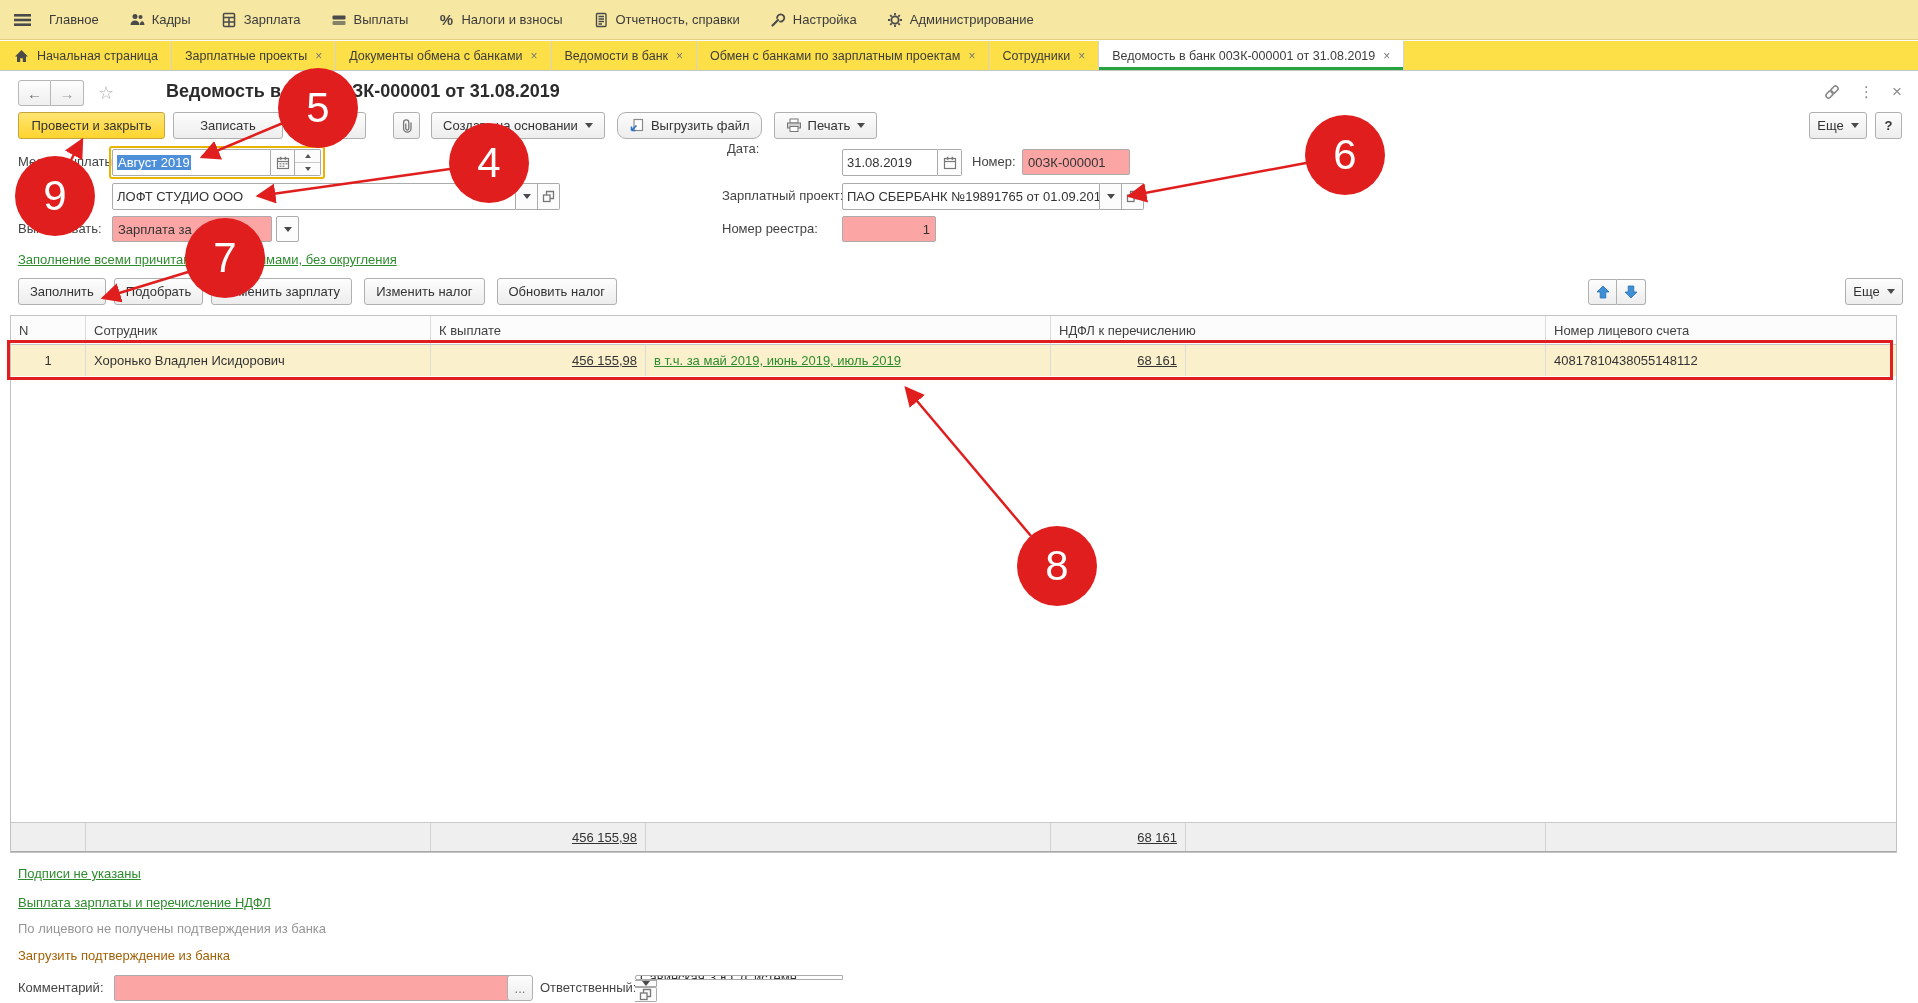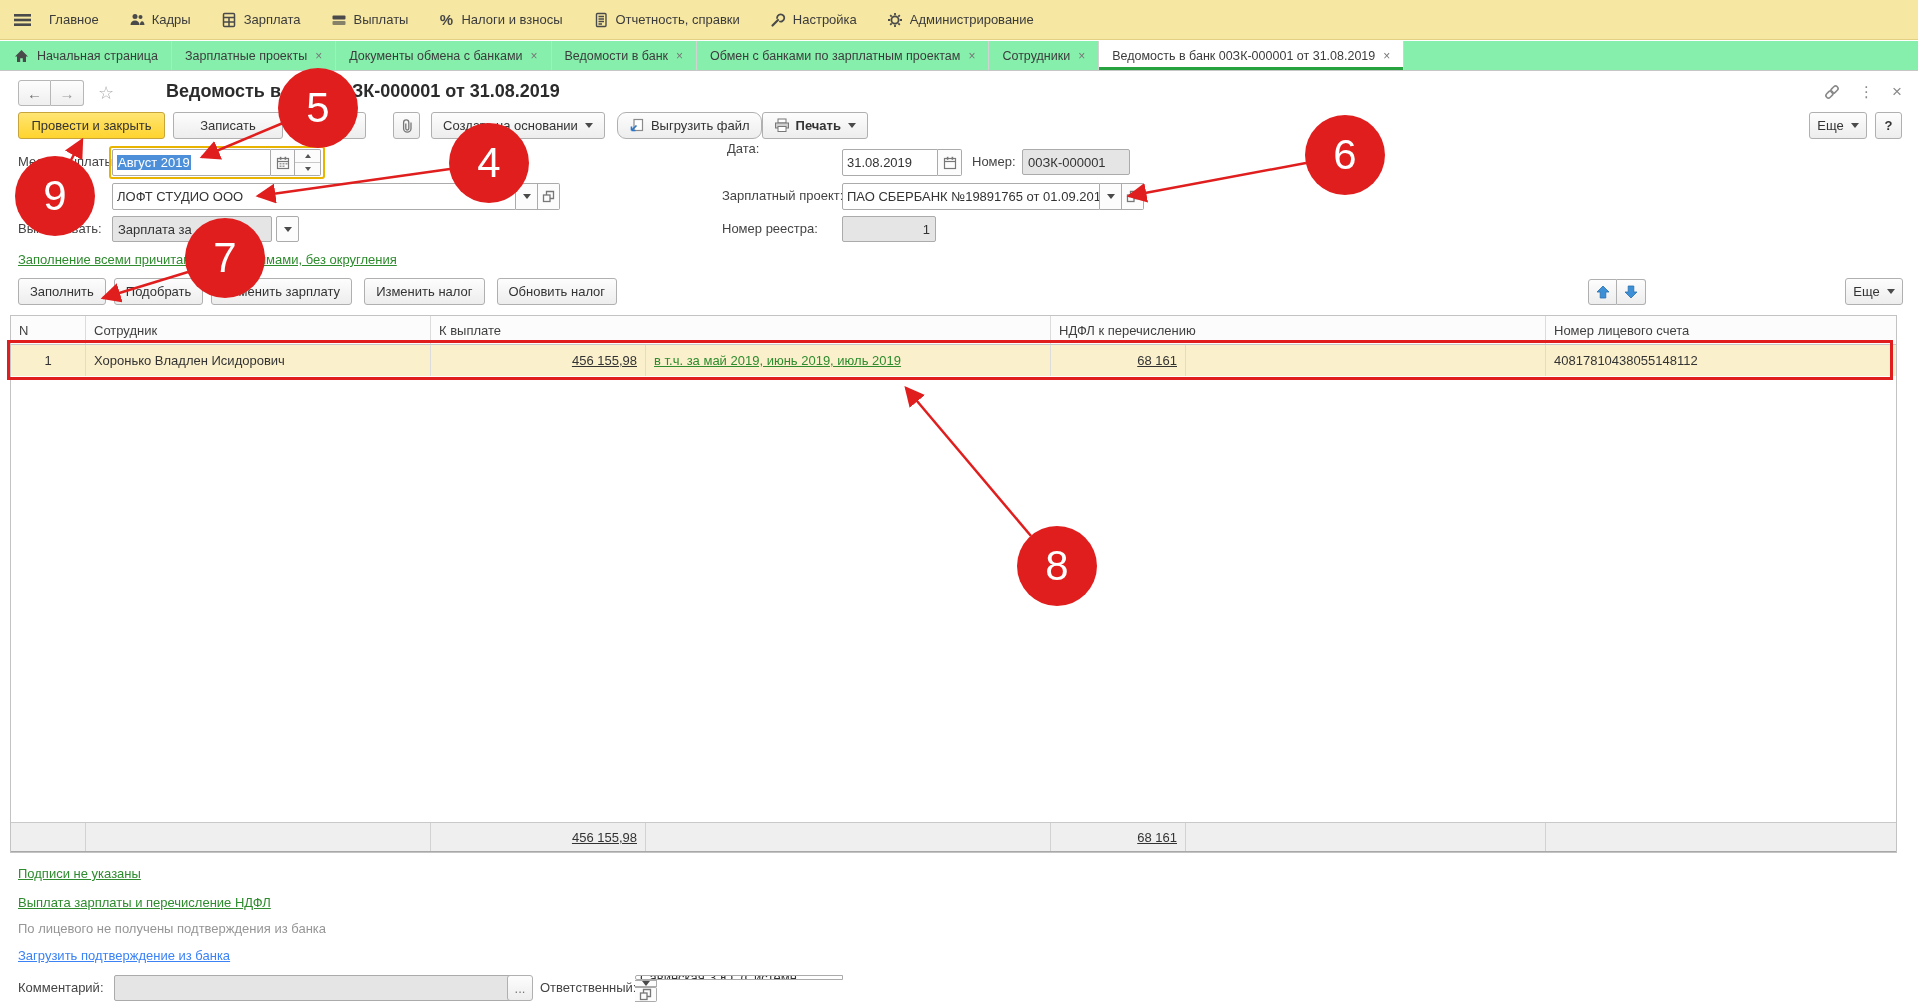--- a/index.html
+++ b/index.html
@@ -9,21 +9,21 @@
 
   
   .topbar { position:absolute; left:0; top:0; width:1918px; height:40px; background:#F6E7A3;
             border-bottom:1px solid #E3D083; display:flex; align-items:center; padding-left:14px; }
   .hamb { display:inline-flex; margin-right:18px; cursor:pointer; }
   .tb-item { display:inline-flex; align-items:center; gap:7px; margin-right:30px; cursor:pointer; color:#3b3b3b; white-space:nowrap; }
   .mi { display:inline-flex; width:16px; height:16px; align-items:center; justify-content:center; }
   .pct { font-weight:bold; font-size:15px; color:#474747; }
 
   
-  .tabsbar { position:absolute; left:0; top:41px; width:1918px; height:30px; background:#86efac;
+  .tabsbar { position:absolute; left:0; top:41px; width:1918px; height:30px; background:#fde047;
              border-bottom:1px solid #C6C6C6; display:flex; align-items:stretch; }
   .tab { display:flex; align-items:center; gap:8px; padding:0 13px; border-right:1px solid #D2D2D2;
          color:#3c3c3c; white-space:nowrap; cursor:pointer; font-size:12.5px; }
   .tab .x { color:#777; font-size:12px; cursor:pointer; }
   .tab.active { background:#fff; box-shadow:inset 0 -3px 0 #26A33E; }
 
   
   .navbtns { position:absolute; left:18px; top:80px; display:flex; }
   .navbtn { width:33px; height:26px; border:1px solid #B7B7B7; background:linear-gradient(#FDFDFD,#EFEFEF);
             display:flex; align-items:center; justify-content:center; color:#6f6f6f; font-size:15px; cursor:pointer; }
@@ -41,40 +41,40 @@
   .btn-yellow { background:linear-gradient(#FFE573,#FFD42E); border-color:#C7A43C; }
   .tri-down { width:0; height:0; border-left:4px solid transparent; border-right:4px solid transparent;
               border-top:5px solid #4a4a4a; display:inline-block; }
   .btn .tri-down { margin-left:7px; }
   .toolbar { position:absolute; left:18px; top:112px; display:flex; align-items:center; }
   .tb-right { position:absolute; right:16px; top:112px; display:flex; gap:8px; }
   .qbtn { width:27px; }
 
   
   .lbl { position:absolute; height:26px; line-height:26px; color:#444; white-space:nowrap; }
-  .fld { position:absolute; height:26px; border:1px solid #ABABAB; border-radius:2px; background:#e5e5e5;
+  .fld { position:absolute; height:26px; border:1px solid #ABABAB; border-radius:2px; background:#fca5a5;
          display:flex; align-items:center; padding:0 5px; overflow:hidden; white-space:nowrap; }
   .fld-group { position:absolute; height:27px; display:flex; align-items:stretch; }
   .fg-text { border:1px solid #ABABAB; border-radius:2px 0 0 2px; background:#fff; display:flex;
              align-items:center; padding:0 4px; overflow:hidden; white-space:nowrap; flex:1; }
   .fg-btn { border:1px solid #ABABAB; border-left:none; background:#FCFCFC; display:flex; align-items:center;
             justify-content:center; cursor:pointer; }
   .fg-btn:last-child { border-radius:0 2px 2px 0; }
   .sel { background:#4D90D9; color:#fff; padding:0 1px; }
   .focus-ring { position:absolute; left:109px; top:146px; width:216px; height:33px;
                 border:2px solid #E8B400; border-radius:3px; pointer-events:none; }
   .spinner { display:flex; flex-direction:column; width:100%; height:100%; }
   .spinner div { flex:1; display:flex; align-items:center; justify-content:center; }
   .tri-up-s { width:0; height:0; border-left:3.5px solid transparent; border-right:3.5px solid transparent;
               border-bottom:4px solid #555; }
   .tri-dn-s { width:0; height:0; border-left:3.5px solid transparent; border-right:3.5px solid transparent;
               border-top:4px solid #555; }
 
   .glink { color:#2E8B2E; text-decoration:underline; cursor:pointer; white-space:nowrap; }
-  .blink { color:#3b82f6; text-decoration:underline; cursor:pointer; white-space:nowrap; }
+  .blink { color:#a16207; cursor:pointer; white-space:nowrap; }
   .gray-note { color:#969696; white-space:nowrap; }
   .fill-link { position:absolute; left:18px; top:252px; }
 
   
   .tabletb { position:absolute; left:18px; top:278px; display:flex; gap:8px; }
   .updown { position:absolute; left:1588px; top:279px; display:flex; }
   .udbtn { width:29px; height:26px; border:1px solid #B0B0B0; background:linear-gradient(#FDFDFD,#EDEDED);
            display:flex; align-items:center; justify-content:center; cursor:pointer; }
   .udbtn:first-child { border-radius:3px 0 0 3px; }
   .udbtn:last-child { border-radius:0 3px 3px 0; border-left:none; }
@@ -276,21 +276,21 @@
     </div>
     <div class="btn" style="margin-left:12px;border-radius:9px;">
       <span class="mi" style="margin-right:6px;">
         <svg class="ic" width="16" height="16">
             <rect x="5" y="1.5" width="8.5" height="11" fill="#fff" stroke="#8a8a8a" stroke-width="1.2"></rect>
             <path d="M7.5 7.5 L2.5 12.5 M2.5 12.5 h4 M2.5 12.5 v-4" stroke="#2C74C4" stroke-width="1.6" fill="none"></path>
           </svg>
       </span>
       <span>Выгрузить файл</span>
     </div>
-    <div class="btn" style="font-weight:bold;">
+    <div class="btn" style="margin-left:12px;">
       <span class="mi" style="margin-right:6px;">
         <svg class="ic" width="16" height="15">
             <rect x="4" y="1" width="8" height="4" fill="#fff" stroke="#777"></rect>
             <rect x="1.5" y="5" width="13" height="5" fill="#cfcfcf" stroke="#777"></rect>
             <rect x="4" y="8.5" width="8" height="5" fill="#fff" stroke="#777"></rect>
           </svg>
       </span>
       <span>Печать</span>
         <span class="tri-down"></span>
     </div>

